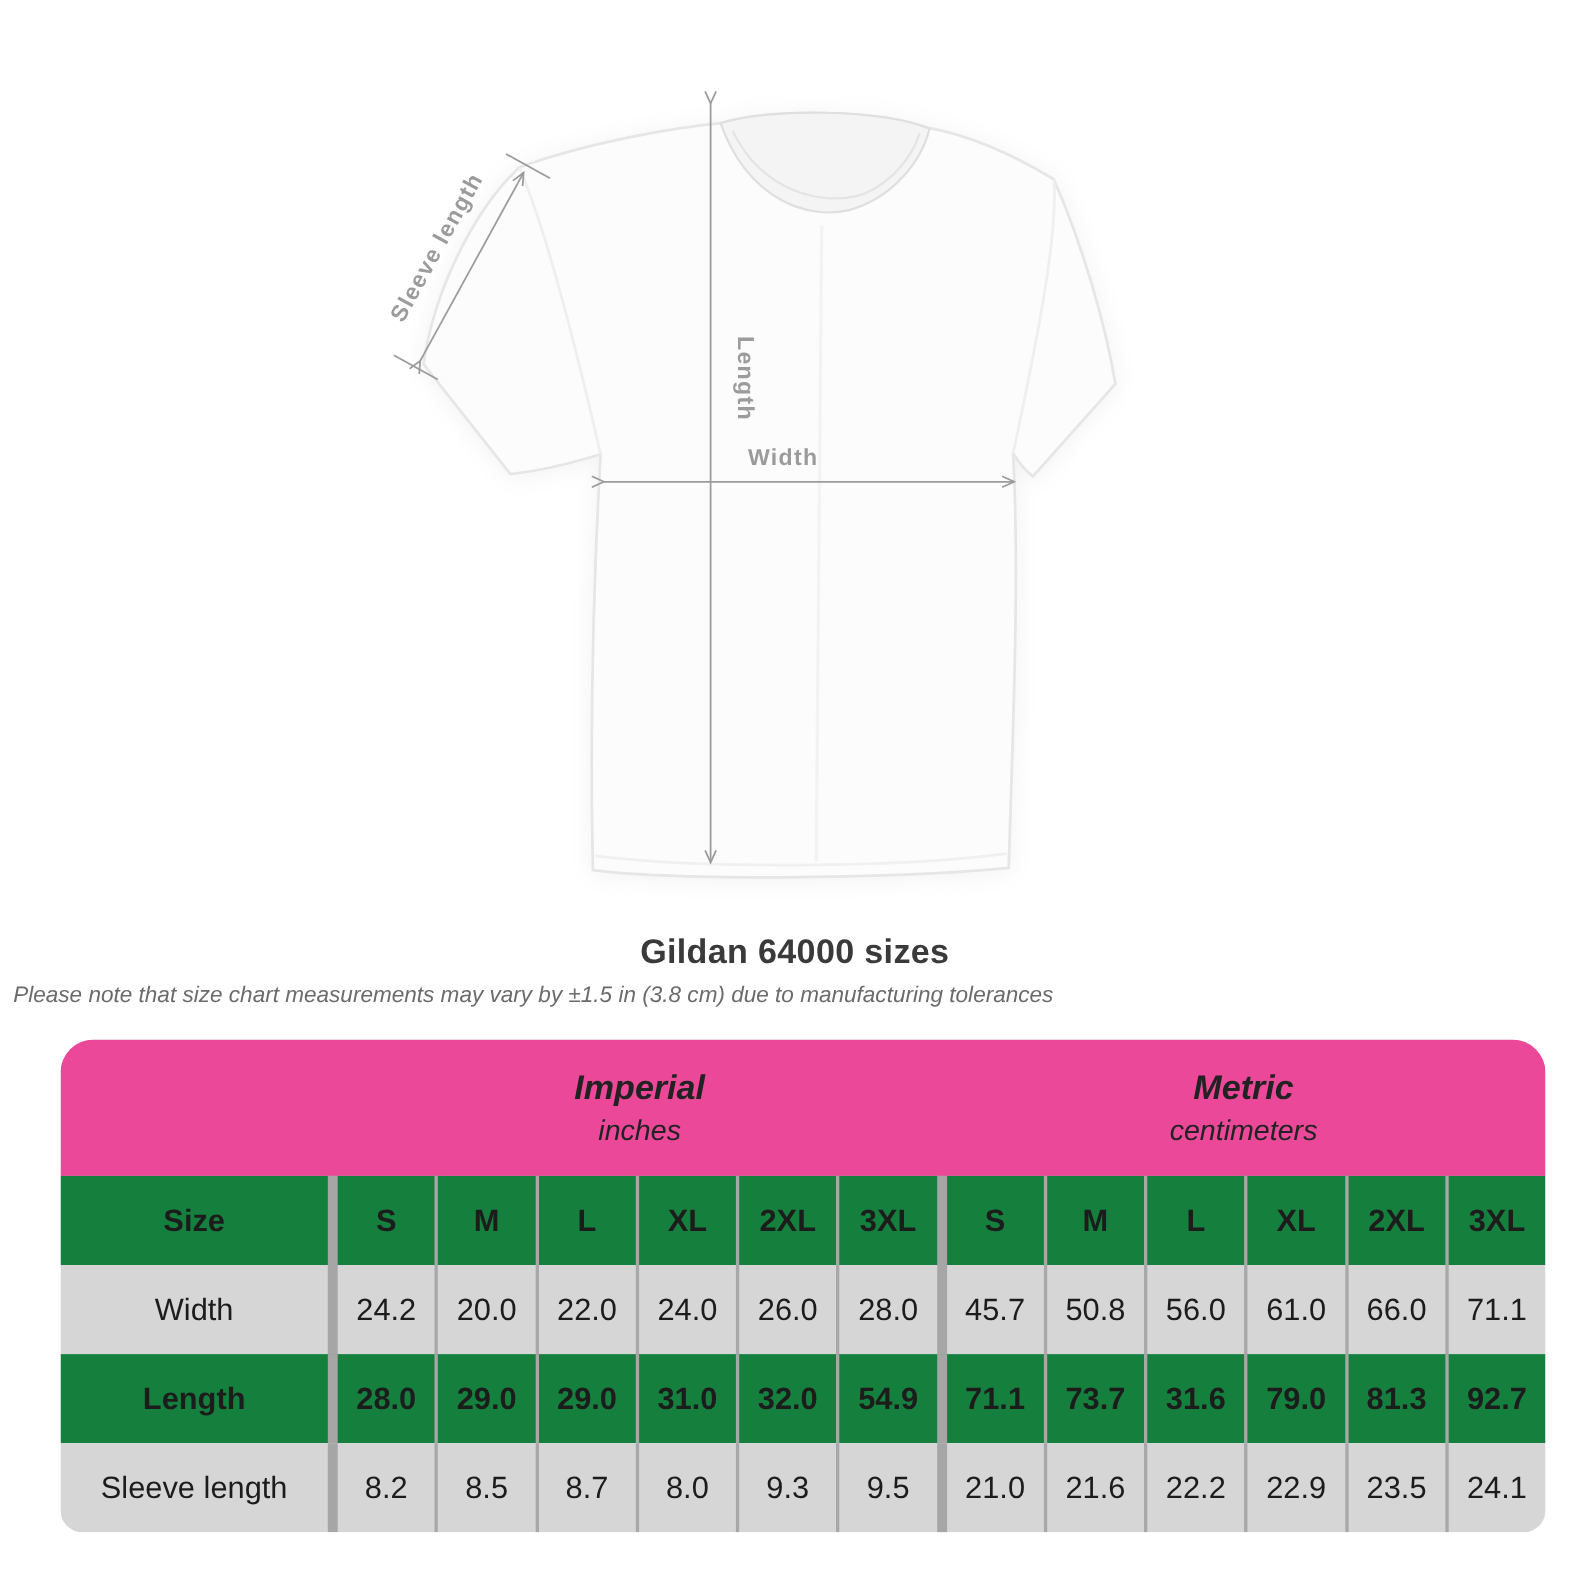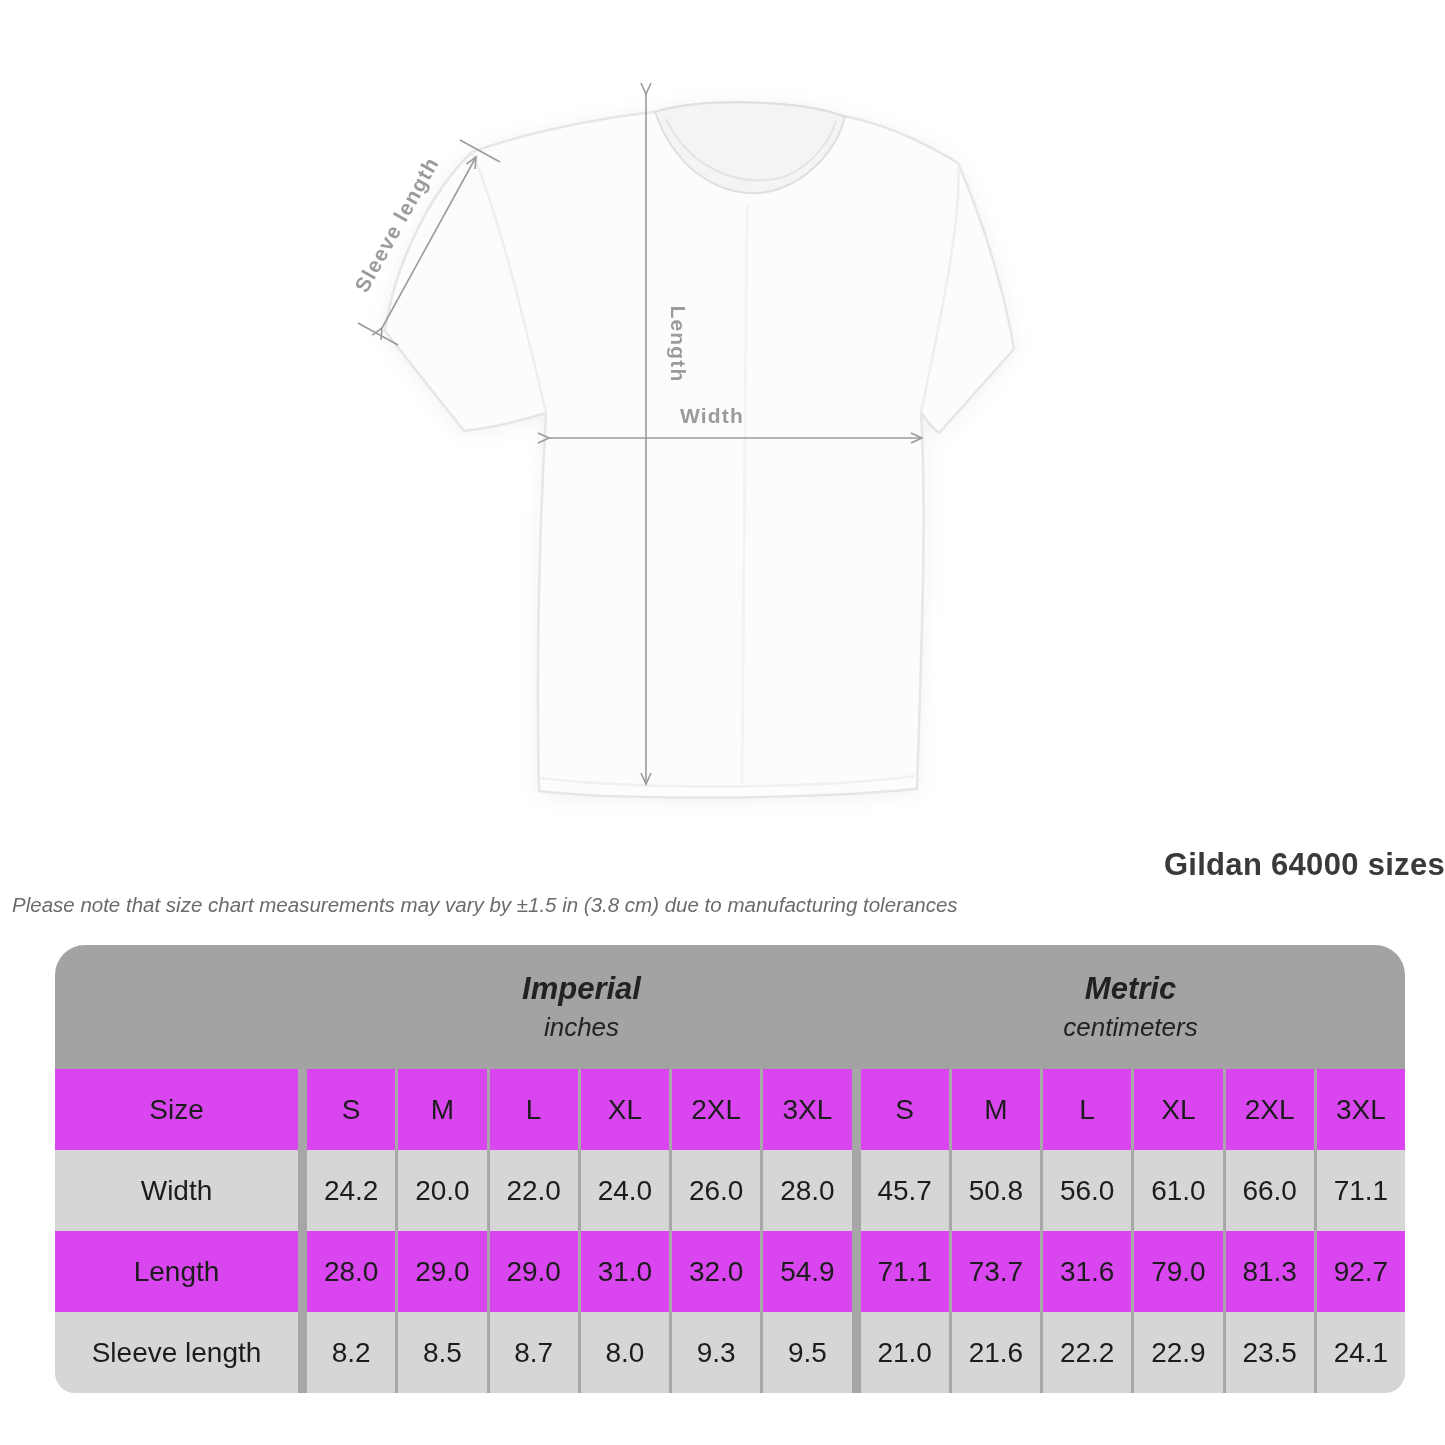--- a/index.html
+++ b/index.html
@@ -8,39 +8,39 @@
     font-family:"Liberation Sans", sans-serif;
   }
   
   .diagram{position:absolute;left:0;top:0;width:1445px;height:845px;}
   .diagram svg{display:block;}
   .ann-label{fill:#9b9b9b;font-family:"Liberation Sans",sans-serif;font-weight:bold;
              font-size:21px;letter-spacing:1.2px;}
   .ann-line{stroke:#9b9b9b;stroke-width:1.6;fill:none;}
   
   .title{
-    position:absolute;left:0;top:847px;width:100%;text-align:right;
+    position:absolute;left:0;top:847px;width:100%;text-align:center;
     font-size:31px;font-weight:bold;color:#3a3a3a;letter-spacing:.3px;
   }
   .subtitle{
     position:absolute;left:12px;top:893px;width:100%;text-align:left;
     font-size:20.5px;font-style:italic;color:#6b6b6b;
   }
   
   .size-table{
     position:absolute;left:55px;top:945px;width:1350px;
     border-radius:30px 30px 20px 20px;overflow:hidden;
   }
-  .unit-header{display:flex;height:124px;background:#a3a3a3;}
+  .unit-header{display:flex;height:124px;background:#ec4899;}
   .uh-spacer{width:252px;}
   .unit-group{flex:1;display:flex;flex-direction:column;align-items:center;justify-content:center;}
   .unit-name{font-size:31px;font-style:italic;font-weight:bold;color:#222;line-height:40px;}
   .unit-sub{font-size:26px;font-style:italic;color:#222;line-height:36px;text-align:center;}
   .t-row{display:flex;height:81px;}
-  .t-row.light{background:#d946ef;}
+  .t-row.light{background:#15803d;font-weight:bold;}
   .t-row.dark{background:#d6d6d6;}
   .row-label{
     width:243px;display:flex;align-items:center;justify-content:center;
     font-size:28px;color:#1c1c1c;
   }
   .thick{width:9px;background:#a6a6a6;}
   .cell{
     flex:1;display:flex;align-items:center;justify-content:center;
     font-size:28px;color:#1c1c1c;
   }

